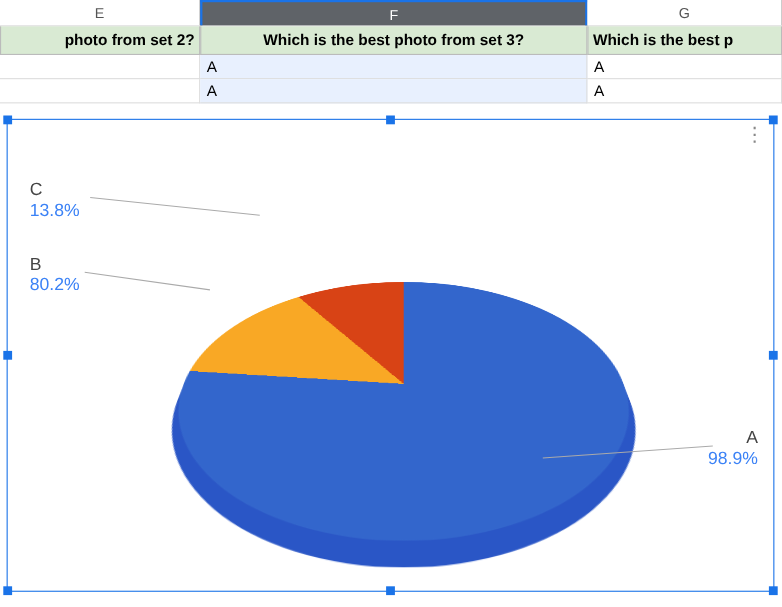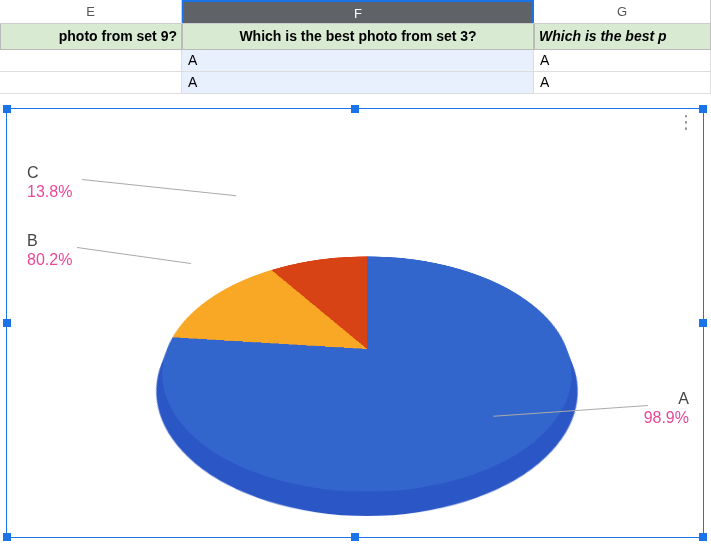--- a/index.html
+++ b/index.html
@@ -11,21 +11,21 @@
   .col-letter.sel { background: #5f6368; color: #fff; }
   .col-e { width: 182px; }
   .col-f { width: 352px; border-left: 2px solid #1a73e8; border-right: 2px solid #1a73e8; border-top: 2px solid #1a73e8;}
   .col-g { width: 177px; }
 
   
   .head-row { display: flex; height: 26px; }
   .head-cell { background: #d9ead3; border: 1px solid #bbb; border-top:none; font-size: 14px; font-weight: bold; text-align: center; line-height: 24px; white-space: nowrap; overflow: hidden; }
   .head-cell.e { width: 182px; text-align: right; padding-right: 4px;}
   .head-cell.f { width: 352px; }
-  .head-cell.g { width: 177px; text-align: left; padding-left: 4px; font-style: italic;}
+  .head-cell.g { width: 177px; text-align: left; padding-left: 4px;}
 
   
   .data-row { display: flex; height: 22px; }
   .data-cell { border-right: 1px solid #ddd; border-bottom: 1px solid #ddd; font-size: 14px; padding-left: 6px; line-height: 21px; }
   .data-cell.e { width: 182px; }
   .data-cell.f { width: 352px; background: #e8f0fe; }
   .data-cell.g { width: 177px; }
 
   
   .chart-box { position: absolute; left: 6px; top: 108px; width: 698px; height: 430px; border: 1.5px solid #1a73e8; background: #fff; }
@@ -42,41 +42,41 @@
   .pie-3d { width: 400px; height: 400px; transform: rotateX(58deg); transform-style: preserve-3d; position: relative; }
   .pie-side { position:absolute; width:400px; height:400px; border-radius:50%; background:#2a56c6; top:26px; }
   .pie-top { position:absolute; width:400px; height:400px; border-radius:50%; overflow:hidden; }
   .slice { position:absolute; width:100%; height:100%; }
   .slice-a { background: conic-gradient(#3366cc 0deg 276.12deg, transparent 276.12deg 360deg); }
   .slice-c { background: conic-gradient(transparent 0deg 276.12deg, #f9a825 276.12deg 325.8deg, transparent 325.8deg 360deg); }
   .slice-b { background: conic-gradient(transparent 0deg 325.8deg, #d84315 325.8deg 360deg); }
 
   .label { position: absolute; font-size: 16px; color: #555; line-height:1.2; }
   .label .name { color:#444; }
-  .label .pct { color:#ec4899;text-align:right; }
+  .label .pct { color:#3b82f6;text-align:right; }
   .lblC { left: 20px; top: 54px; }
   .lblB { left: 20px; top: 122px; }
   .lblA { right: 14px; top: 280px; text-align:right; }
 
   .leader { position:absolute; height:1px; background:#aaa; }
   .ldC { left:75px; top:70px; width:155px; transform:rotate(6deg); transform-origin:left;}
   .ldB { left:70px; top:138px; width:115px; transform:rotate(8deg); transform-origin:left;}
   .ldA { right:55px; top:296px; width:155px; transform:rotate(-4deg); transform-origin:right;}
 </style>
 </head>
 <body>
 
 <div class="col-letters">
   <div class="col-letter col-e">E</div>
   <div class="col-letter col-f sel">F</div>
   <div class="col-letter col-g">G</div>
 </div>
 
 <div class="head-row">
-  <div class="head-cell e">photo from set 9?</div>
+  <div class="head-cell e">photo from set 2?</div>
   <div class="head-cell f">Which is the best photo from set 3?</div>
   <div class="head-cell g">Which is the best p</div>
 </div>
 
 <div class="data-row">
   <div class="data-cell e"></div>
   <div class="data-cell f">A</div>
   <div class="data-cell g">A</div>
 </div>
 <div class="data-row">

